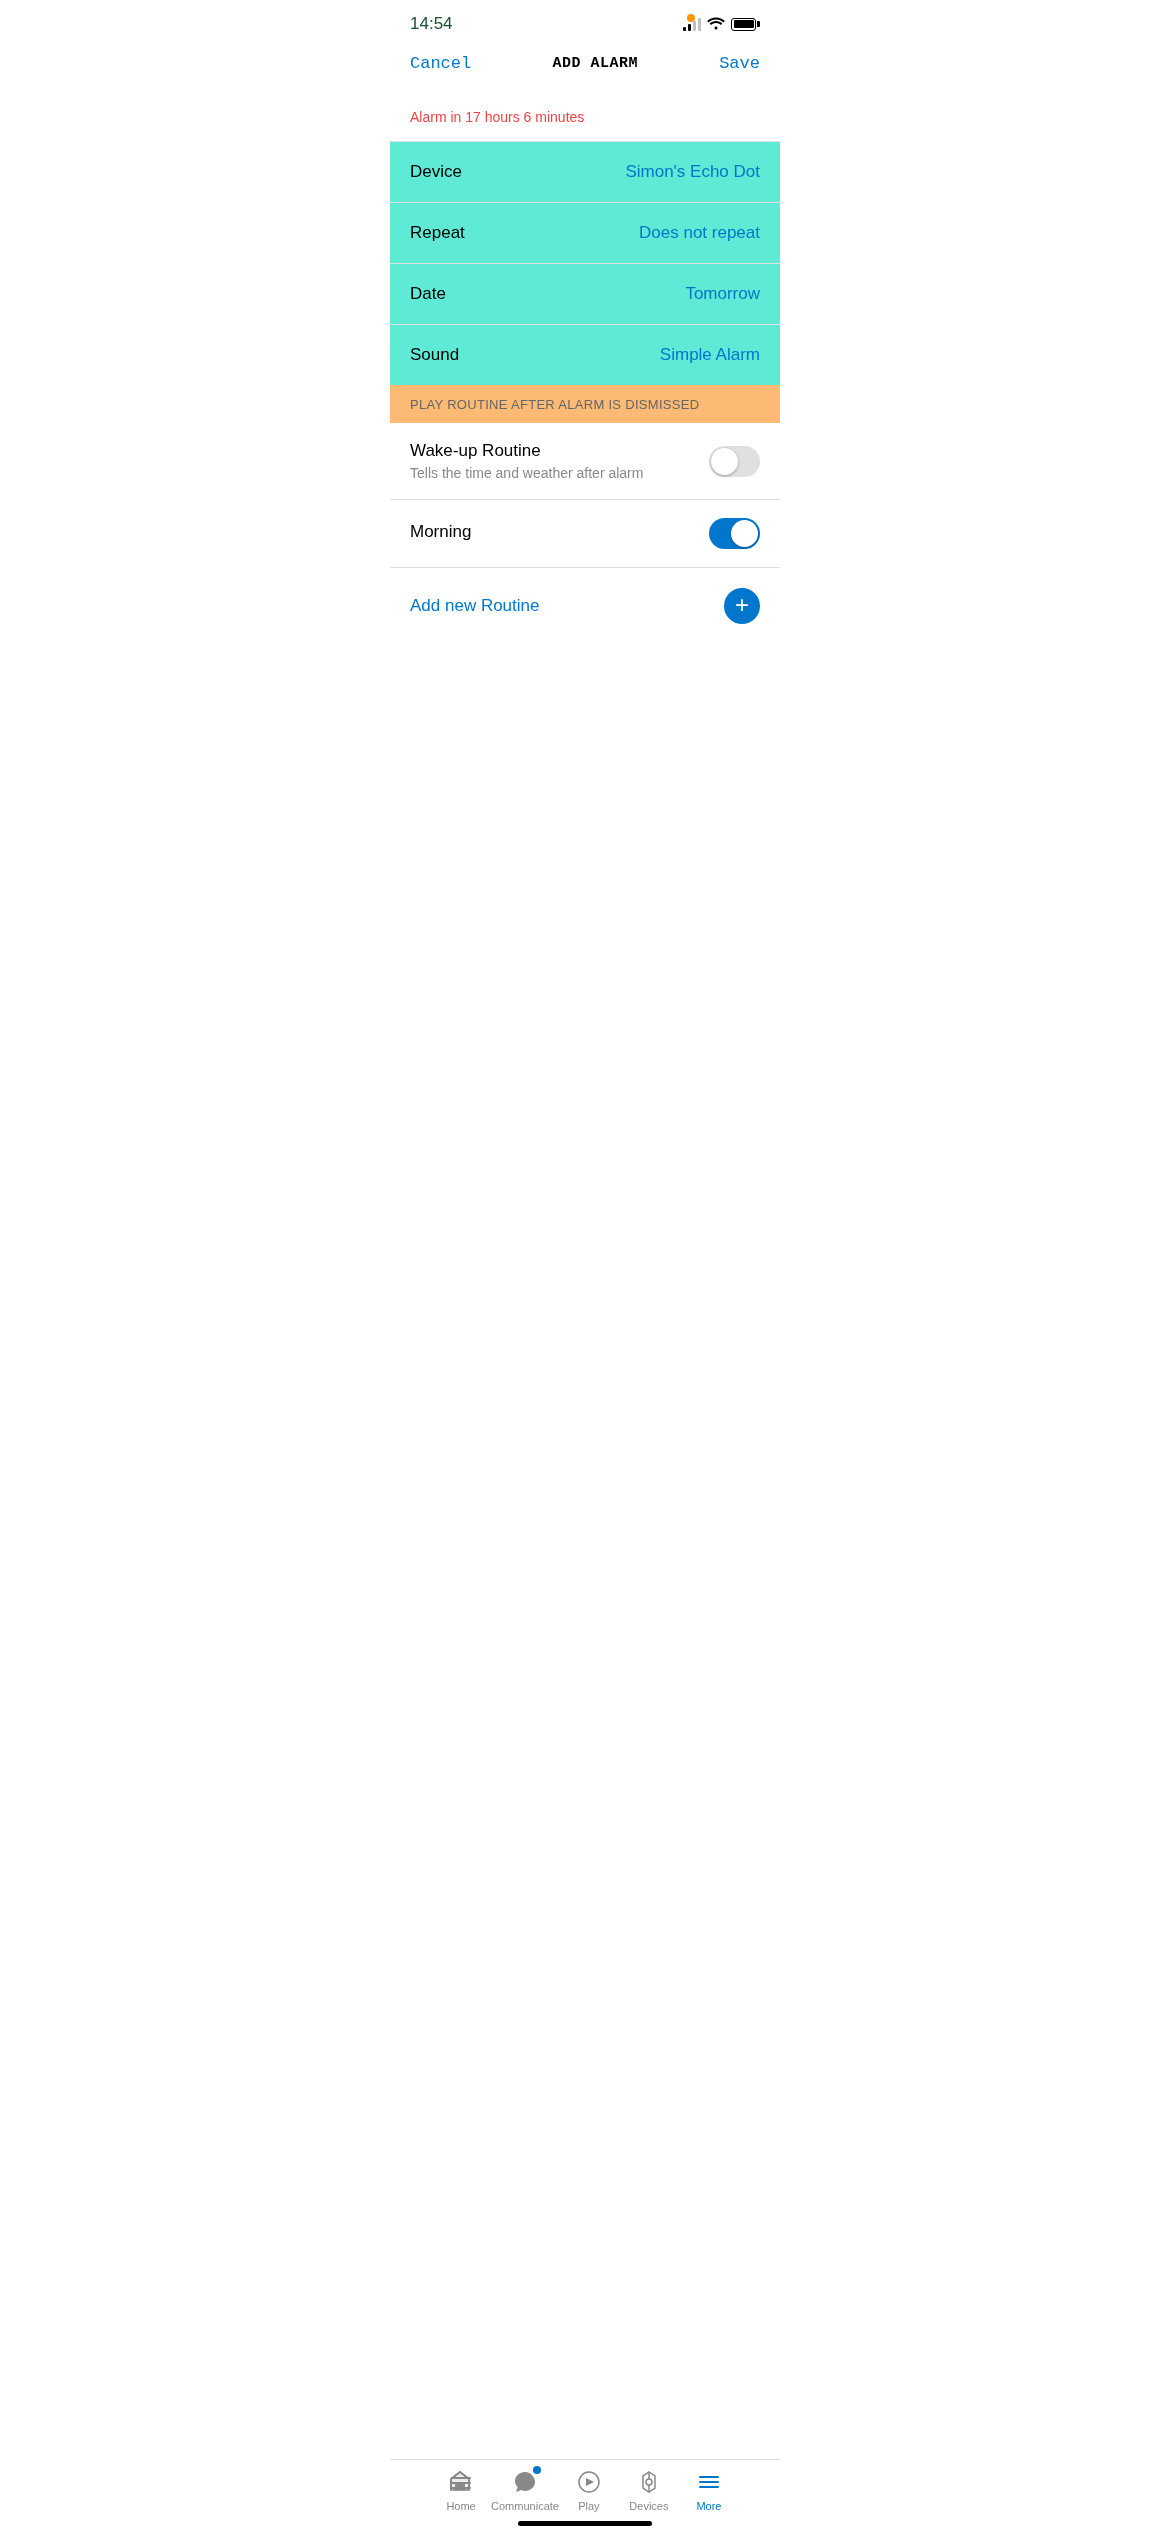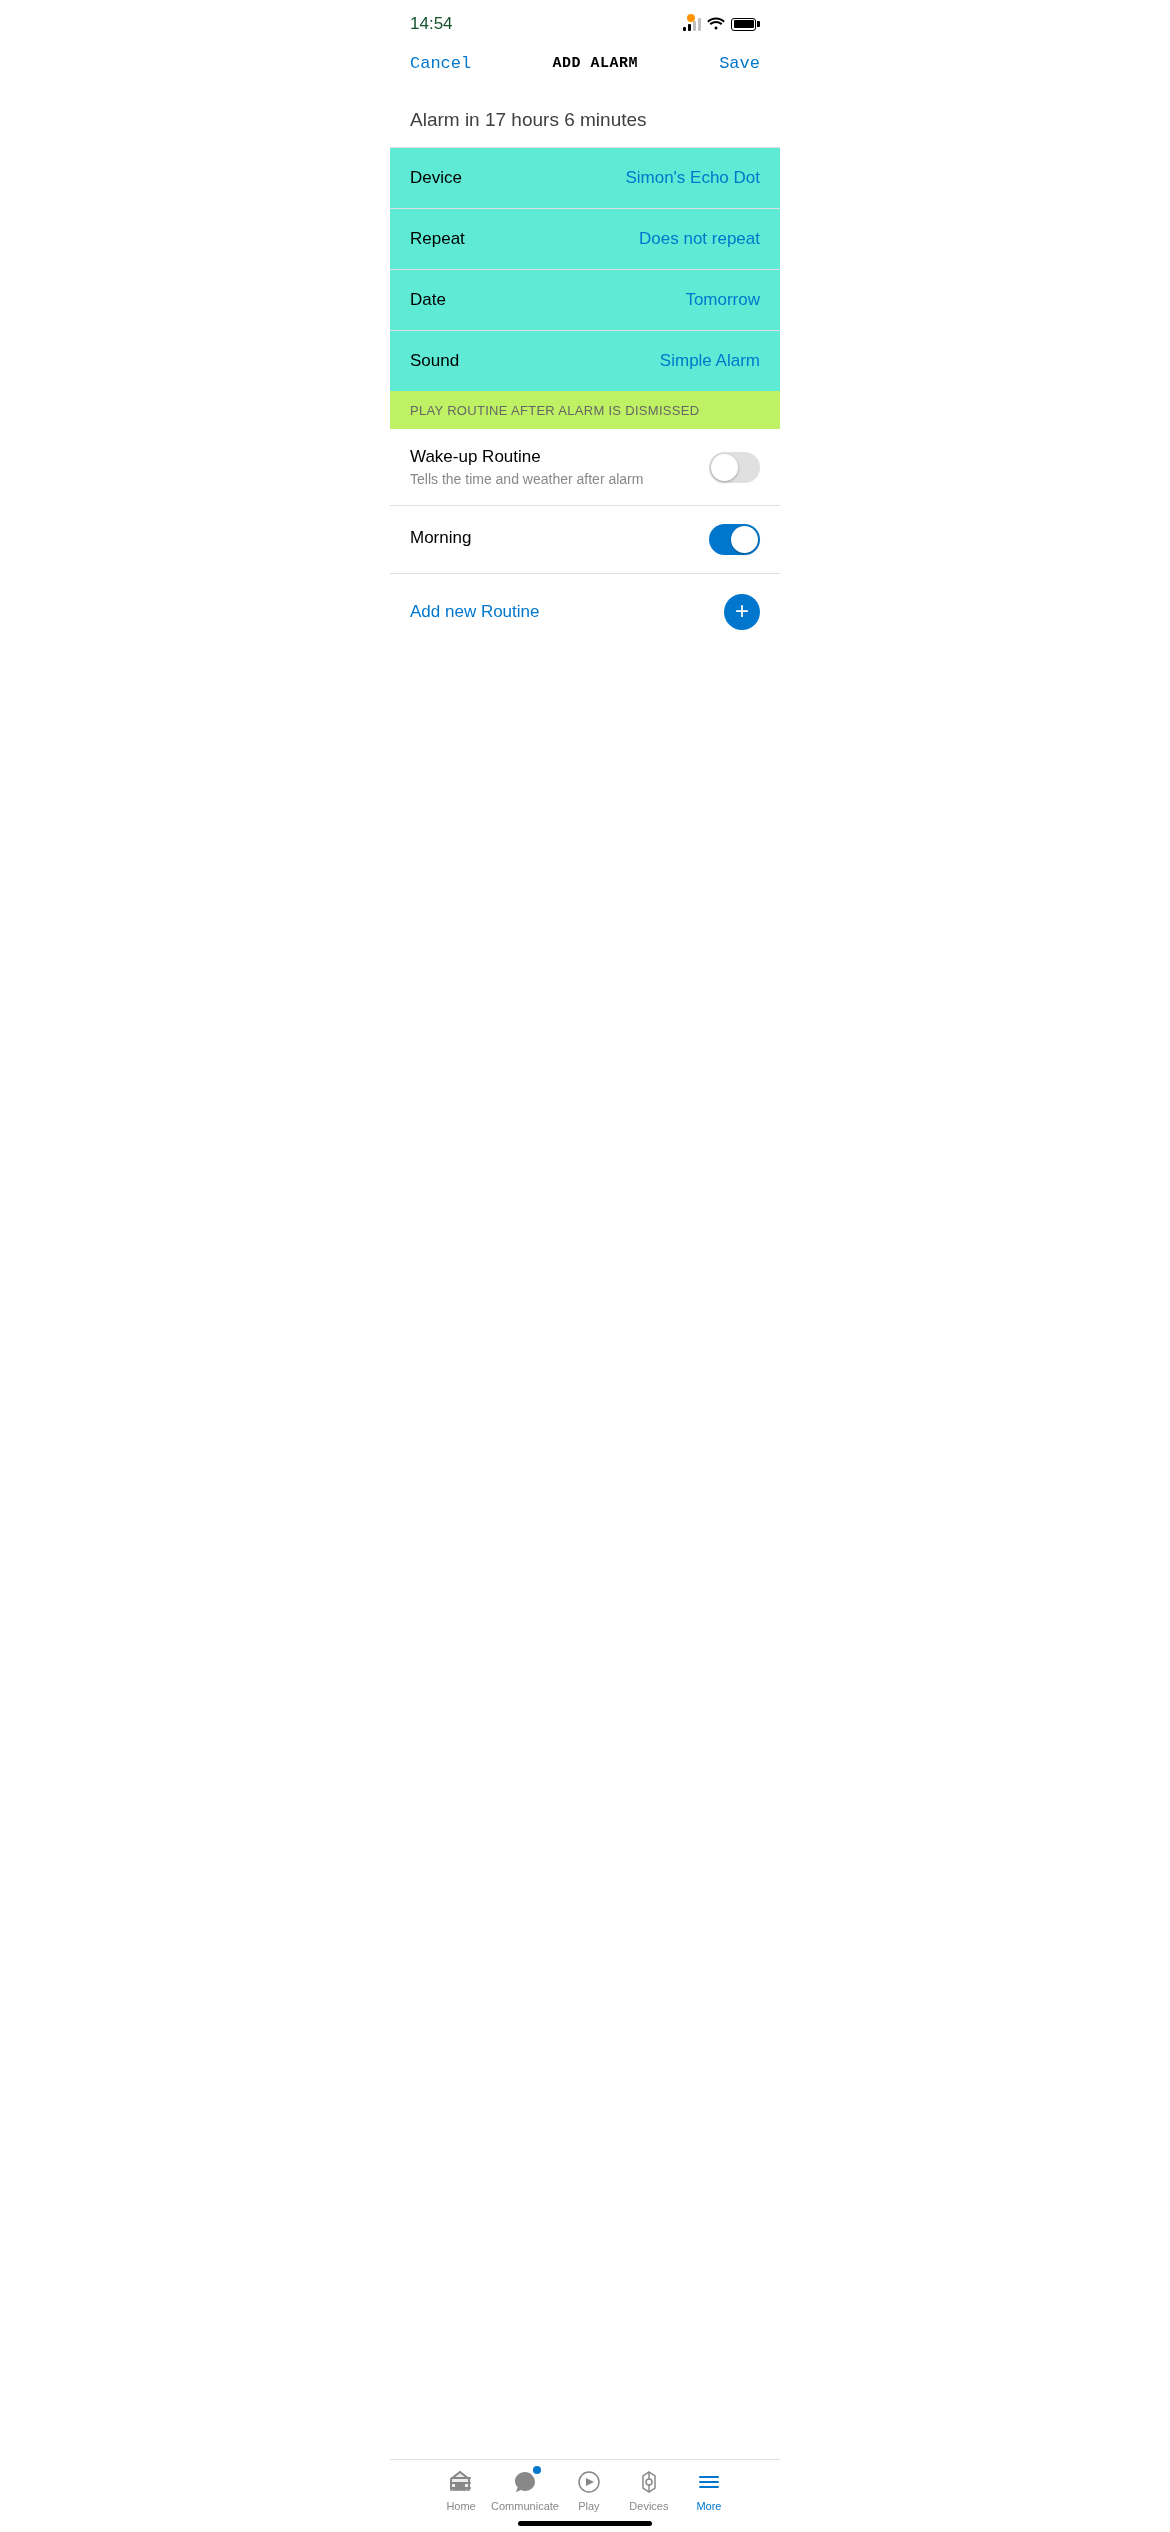--- a/index.html
+++ b/index.html
@@ -142,22 +142,22 @@
 
     .alarm-time {
       font-size: 48px;
       font-weight: 700;
       color: #000000;
       line-height: 1;
       margin-bottom: 8px;
     }
 
     .alarm-subtitle {
-      font-size: 19px;
-      color: #404040;
+      font-size: 14px;
+      color: #ef4444;
     }
 
     
     .divider {
       height: 1px;
       background: #e0e0e0;
       margin: 0 0 0 0;
     }
 
     
@@ -176,21 +176,21 @@
     }
 
     .settings-value {
       font-size: 17px;
       color: #0077cc;
       font-weight: 400;
     }
 
     
     .section-header {
-      background: #bef264;
+      background: #fdba74;
       padding: 10px 20px;
     }
 
     .section-header-text {
       font-size: 13px;
       color: #666666;
       font-weight: 500;
       letter-spacing: 0.3px;
       text-transform: uppercase;
     }

